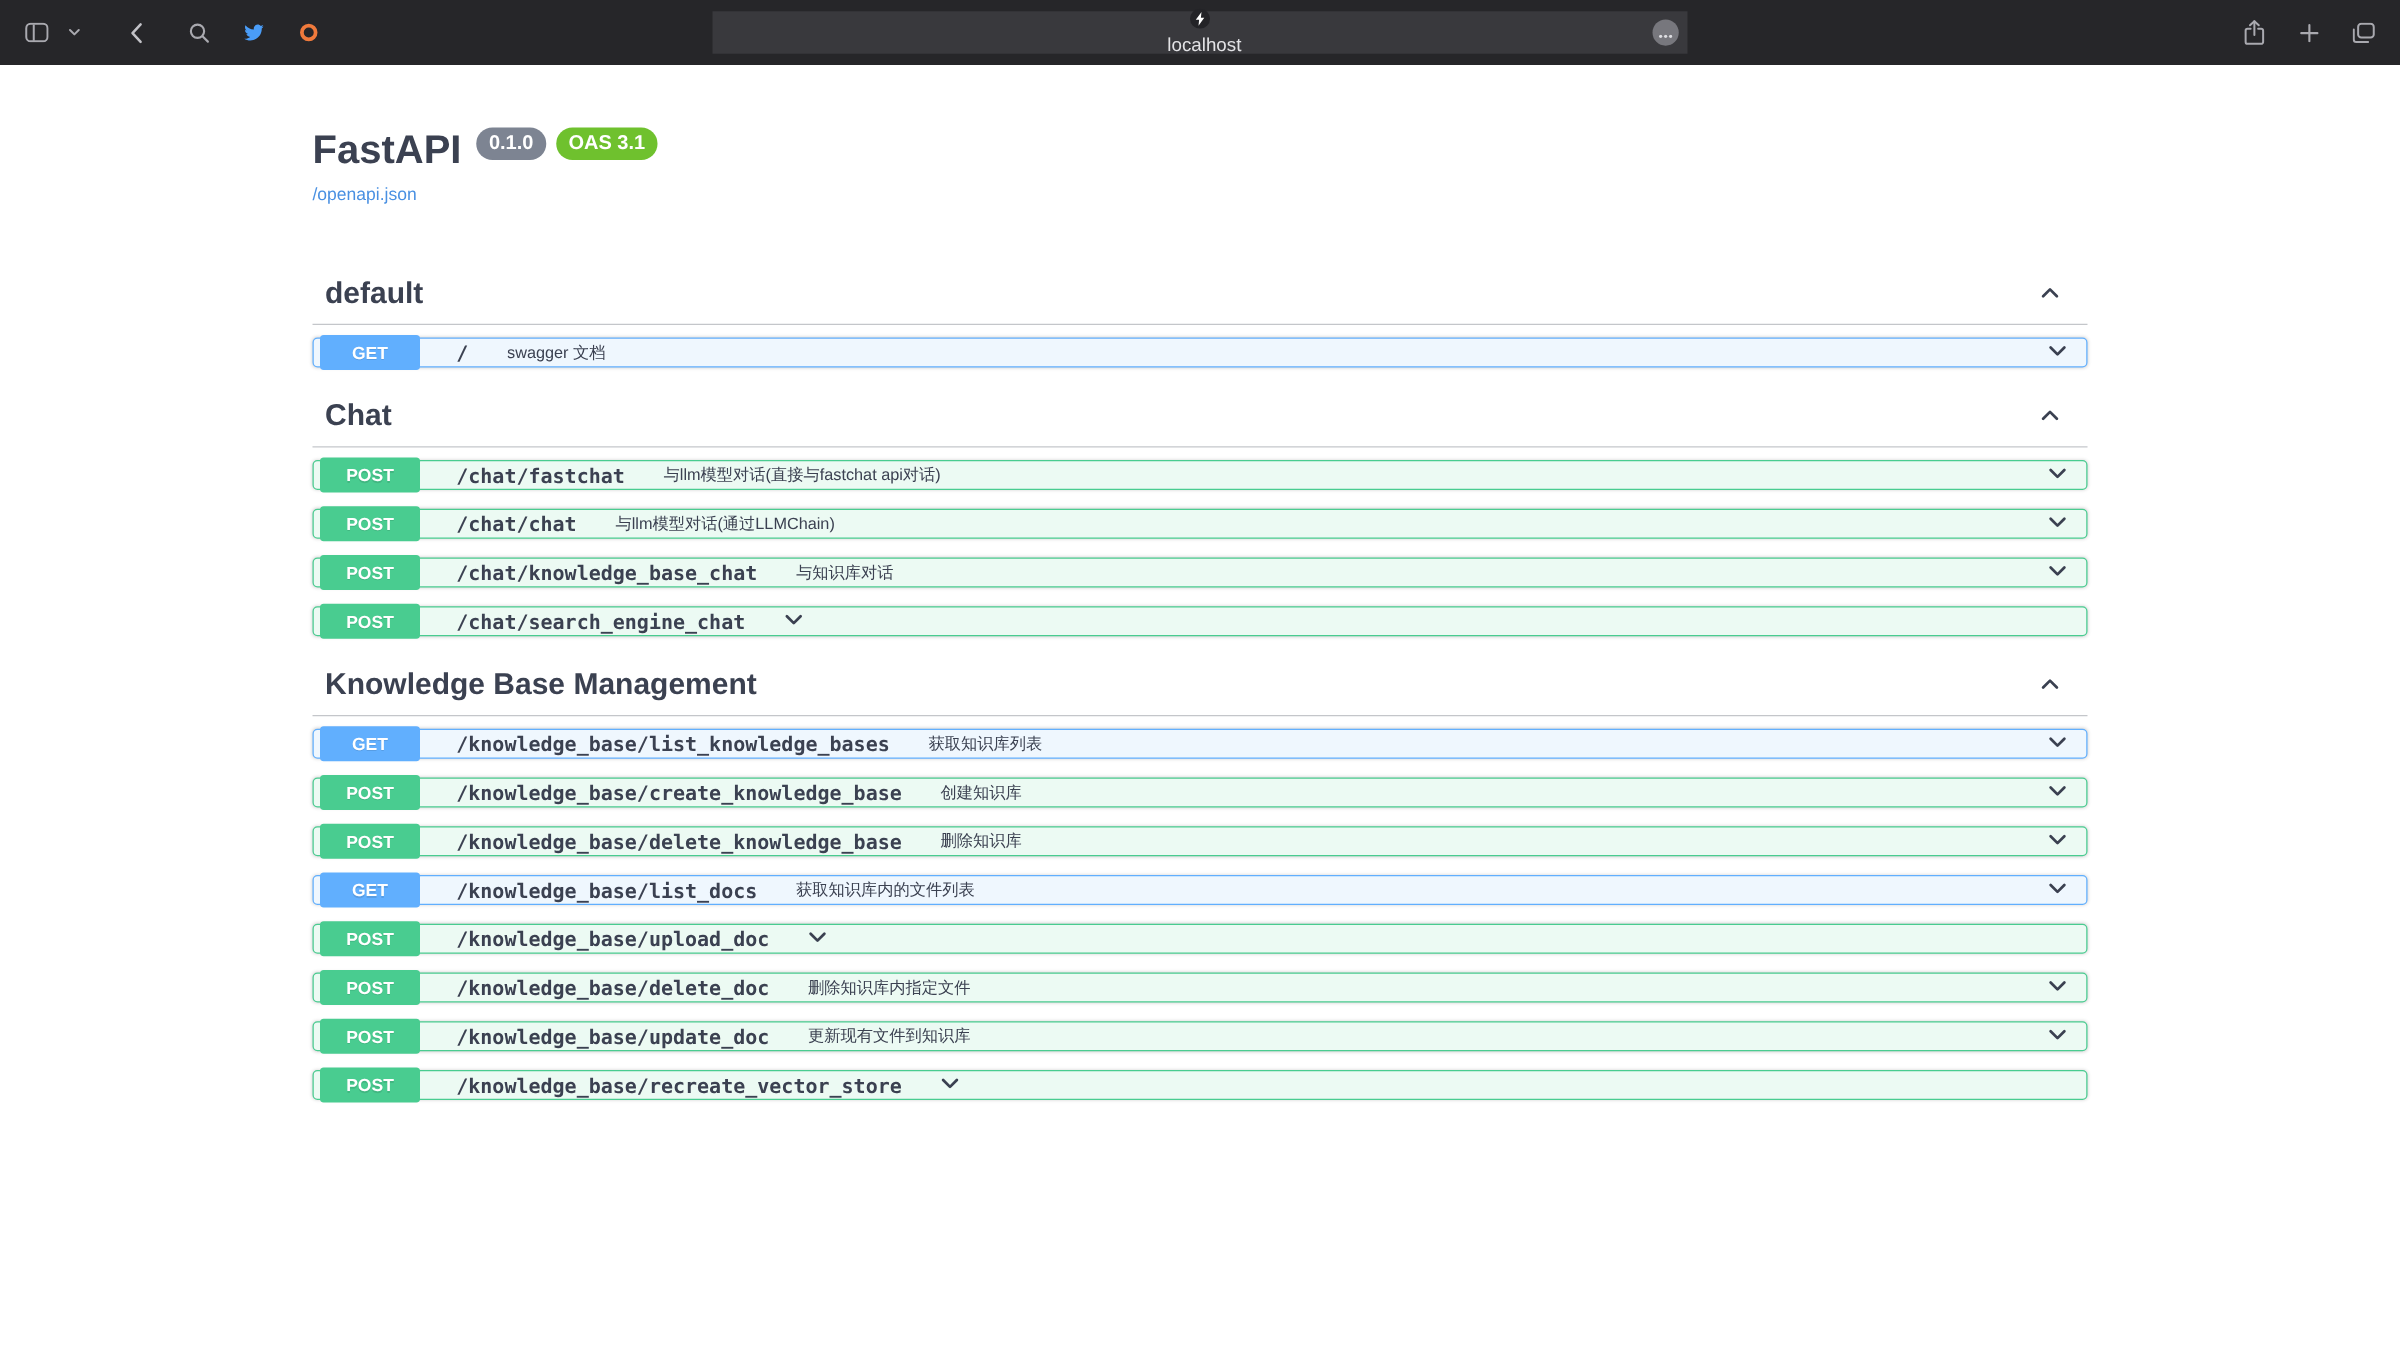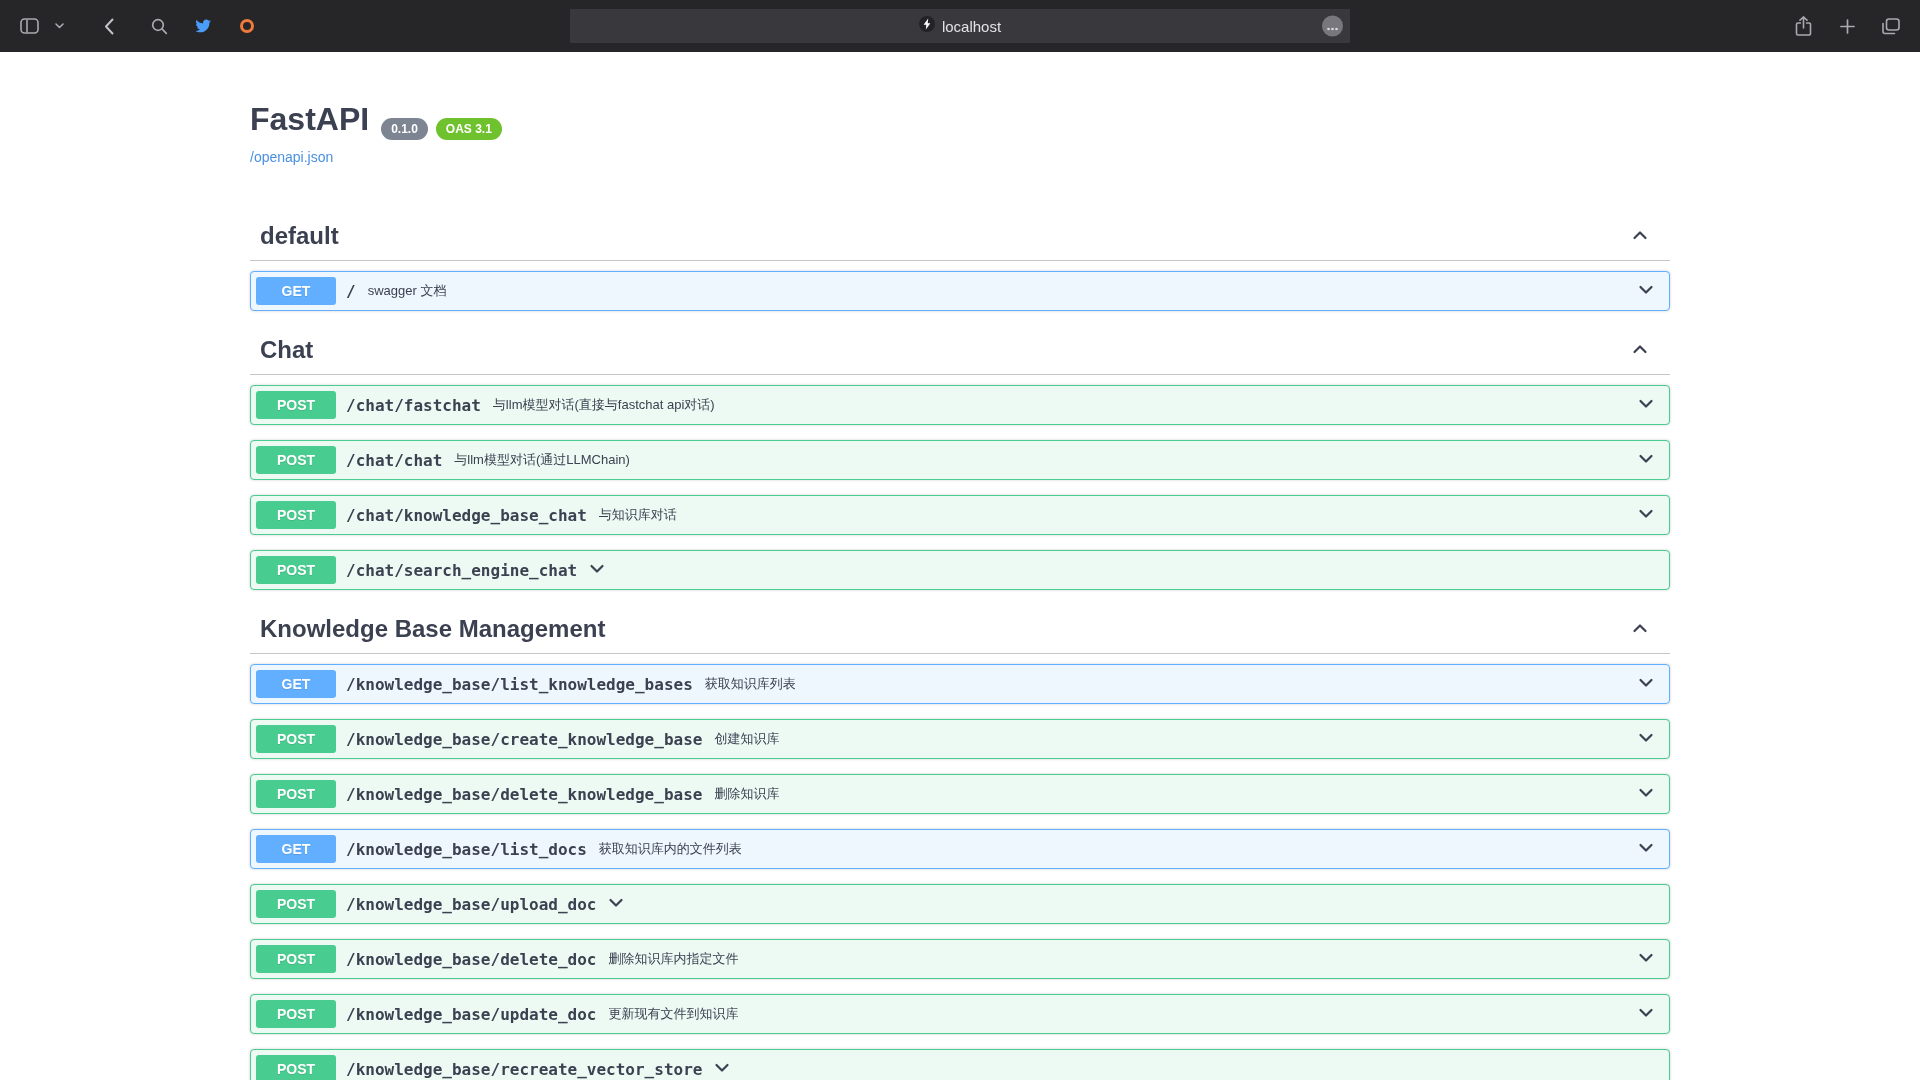--- a/index.html
+++ b/index.html
@@ -27,44 +27,44 @@
   .tb-btn svg { display: block; }
   .gap-s { margin-left: 4px; }
   .gap-m { margin-left: 18px; }
   .gap-l { margin-left: 24px; }
 
   .addressbar {
     position: absolute; left: 50%; top: 50%;
     transform: translate(-50%, -50%);
     width: 780px; height: 34px;
     background: #39393d; border-radius: 0;
-    display: flex; align-items: center; justify-content: center;
+    display: flex; align-items: center; justify-content: center; flex-direction: column;
   }
   .addressbar .url-text { color: #e3e3e6; font-size: 15px; margin-left: 7px; }
   .page-menu {
     position: absolute; right: 7px; top: 50%; transform: translateY(-50%);
     width: 21px; height: 21px; border-radius: 50%;
     background: #77777d;
     display: flex; align-items: center; justify-content: center;
   }
 
   
   .page { height: 1028px; background: #fff; overflow: hidden; }
   .wrapper { max-width: 1460px; margin: 0 auto; padding: 0 20px; }
 
   .info { padding-top: 48px; margin-bottom: 46px; }
   .title-row { display: flex; align-items: flex-start; }
   .api-title {
     font-size: 32px; font-weight: bold; color: var(--heading-text, #3b4151);
     line-height: 1.2;
   }
   .badge {
-    color: #fff; font-size: 12px; font-weight: bold;
+    color: #fff; font-size: 16px; font-weight: bold;
     padding: 4px 10px; border-radius: 57px;
-    margin-top: 18px; white-space: nowrap;
+    margin-top: 2px; white-space: nowrap;
   }
   .badge-version { background: var(--version-badge-bg, #7d8492); margin-left: 12px; }
   .badge-oas { background: var(--oas-badge-bg, #6fc12e); margin-left: 8px; }
   .spec-link {
     display: inline-block; margin-top: 9px;
     color: var(--link, #4990e2); font-size: 14px; text-decoration: none;
   }
 
   .opblock-tag {
     display: flex; justify-content: space-between;
@@ -81,21 +81,21 @@
     border: 1px solid var(--mc);
     border-radius: 4px;
     background: var(--mbg);
     box-shadow: 0 0 3px rgba(0,0,0,.19);
   }
   .opblock-get  { --mc: var(--get, #61affe);  --mbg: var(--get-row-bg, #eff7fe); }
   .opblock-post { --mc: var(--post, #49cc90); --mbg: var(--post-row-bg, #ecfaf3); }
 
   .opblock-summary {
     display: flex; align-items: center;
-    padding: 5px; height: 38px;
+    padding: 5px; height: 22px; gap: 19px;
   }
   .method {
     background: var(--mc); color: #fff;
     font-size: 14px; font-weight: bold;
     min-width: 80px; text-align: center;
     padding: 6px 0; border-radius: 3px;
     text-shadow: 0 1px 0 rgba(0,0,0,.1);
   }
   .path {
     font-family: "DejaVu Sans Mono", monospace;

